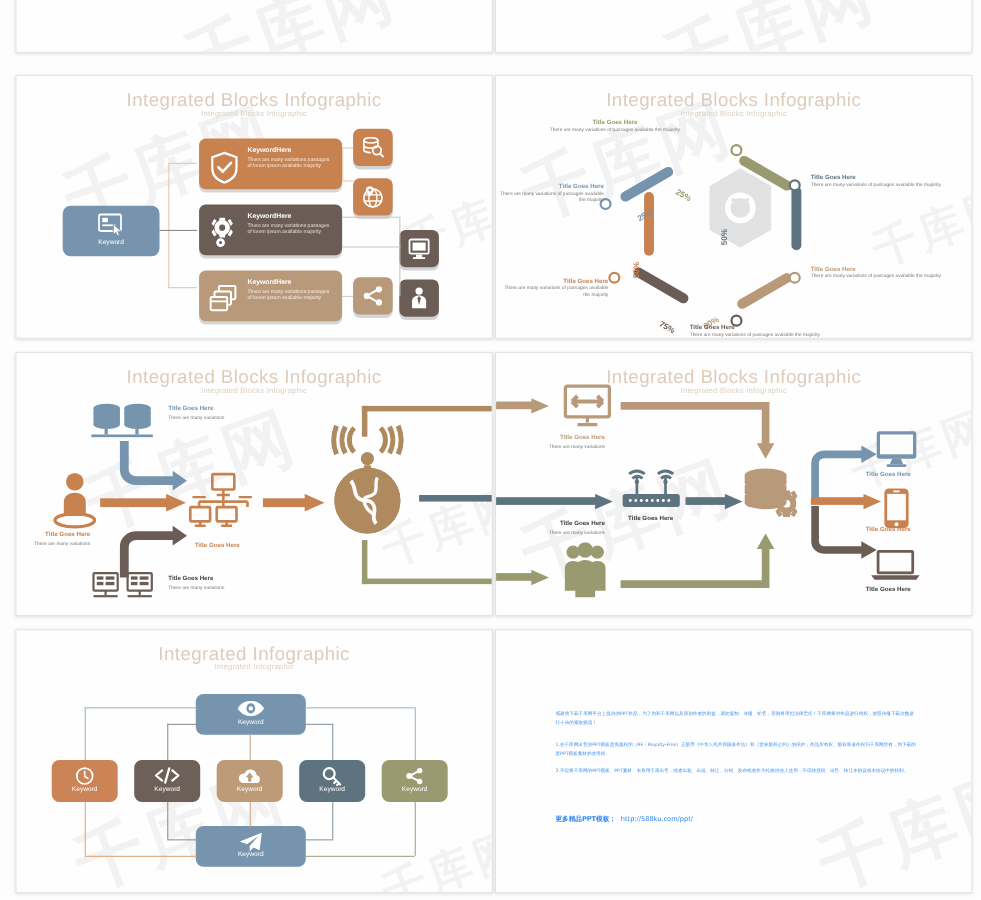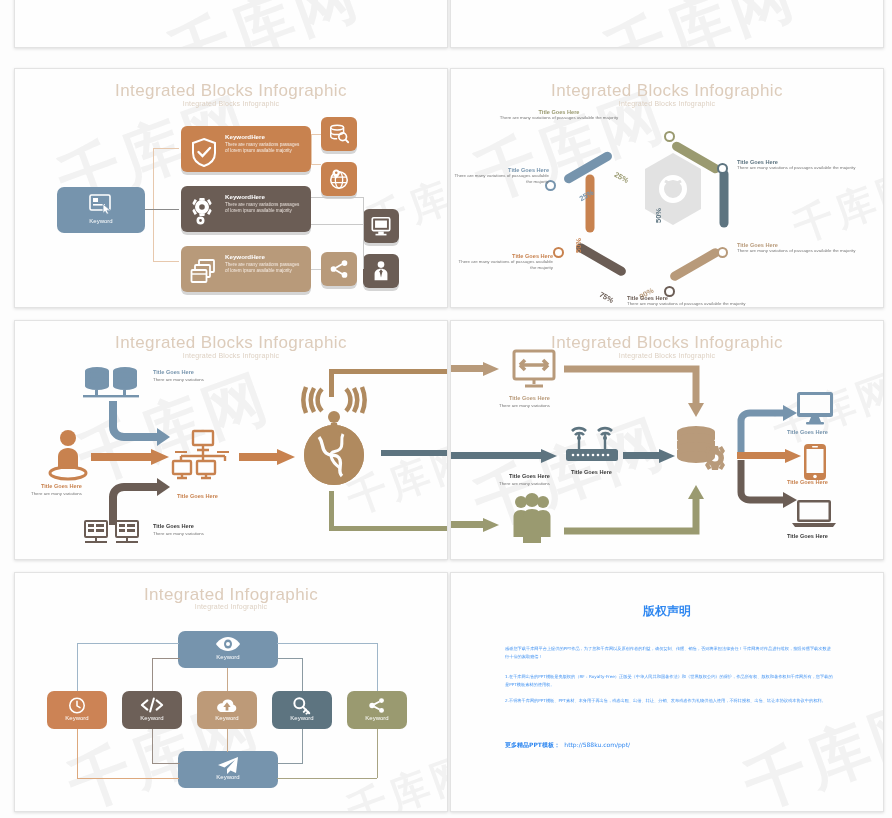--- a/index.html
+++ b/index.html
@@ -537,21 +537,20 @@
     <div class="ln" style="left:212px; top:156px; width:1px; height:23px; background:#c9a98a;"></div>
     <div class="ln" style="left:287px; top:156px; width:1px; height:34px; background:#8b9aa2;"></div>
     <div class="ln" style="left:262px; top:190px; width:26px; height:1px; background:#8b9aa2;"></div>
     <div class="ln" style="left:362px; top:156px; width:1px; height:49px; background:#a8a483;"></div>
     <div class="ln" style="left:262px; top:205px; width:100px; height:1px; background:#a8a483;"></div>
   </div>
 
   <div class="slide" style="left:450px; top:572px; width:434px; height:240px;">
     <div class="wm" style="left:290px; top:140px;">千库网</div>
 
-    <div class="cn-title" style="top:30px;">版权声明</div>
 
     <div class="cn-p" style="left:54px; top:72px; width:330px;">感谢您下载千库网平台上提供的PPT作品，为了您和千库网以及原创作者的利益，请勿复制、传播、销售，否则将承担法律责任！千库网将对作品进行维权，按照传播下载次数进行十倍的索取赔偿！</div>
     <div class="cn-p" style="left:54px; top:100px; width:330px;">1.在千库网出售的PPT模板是免版权的（RF：Royalty-Free）正版受《中华人民共和国著作法》和《世界版权公约》的保护，作品所有权、版权和著作权归千库网所有，您下载的是PPT模板素材的使用权。</div>
     <div class="cn-p" style="left:54px; top:124px; width:330px;">2.不得将千库网的PPT模板、PPT素材、本身用于再出售，或者出租、出借、转让、分销、发布或者作为礼物供他人使用，不得转授权、出售、转让本协议或本协议中的权利。</div>
 
     <div style="position:absolute; left:54px; top:160px;">
       <span class="cn-link" style="position:relative;">更多精品PPT模板：</span>
       <span class="cn-link" style="position:relative; font-weight:normal;">http://588ku.com/ppt/</span>
     </div>
   </div>

